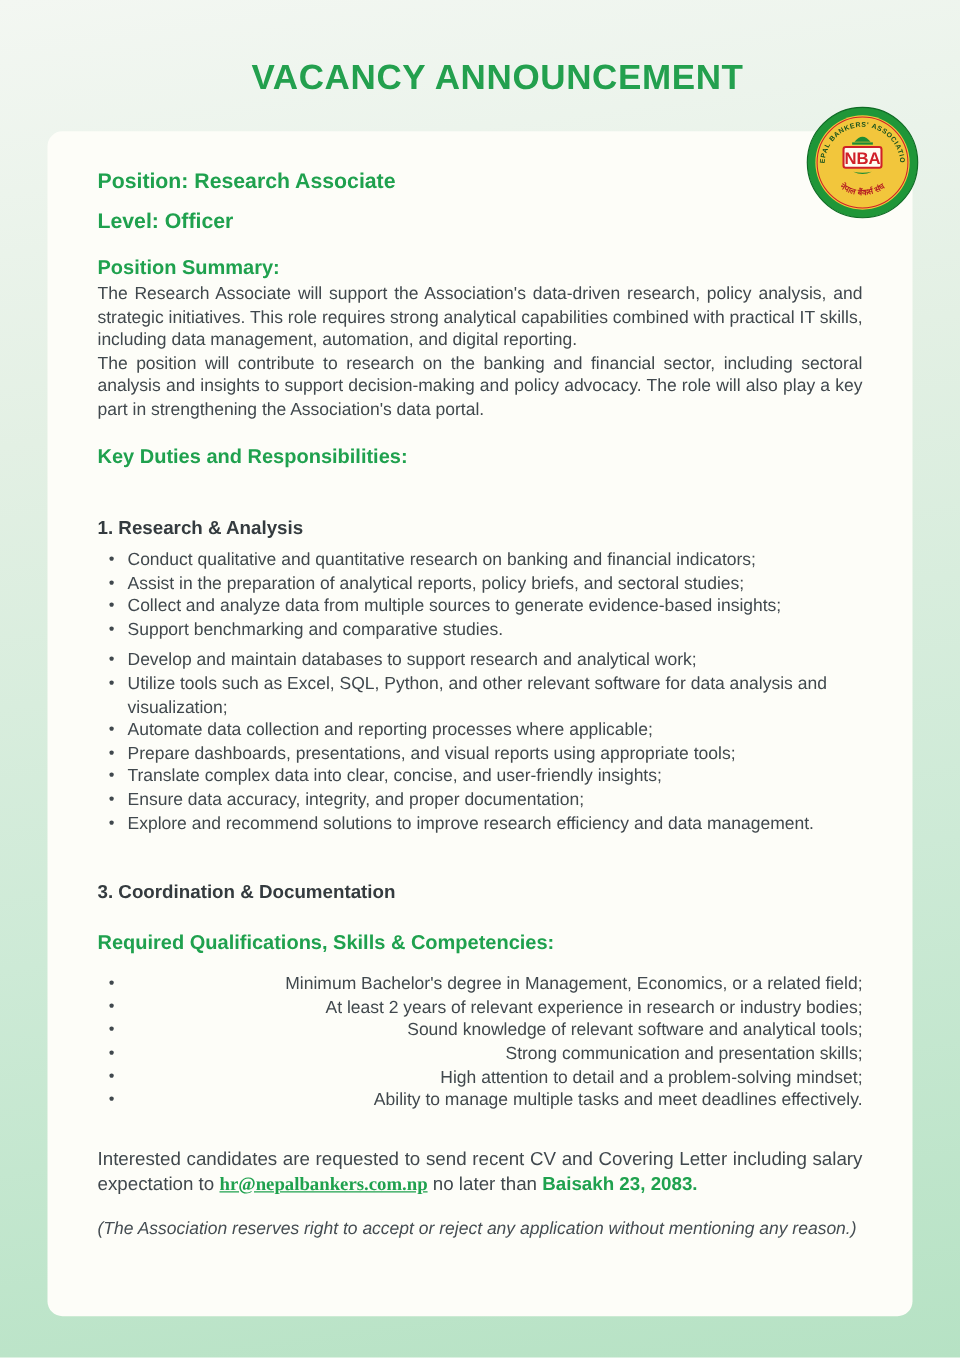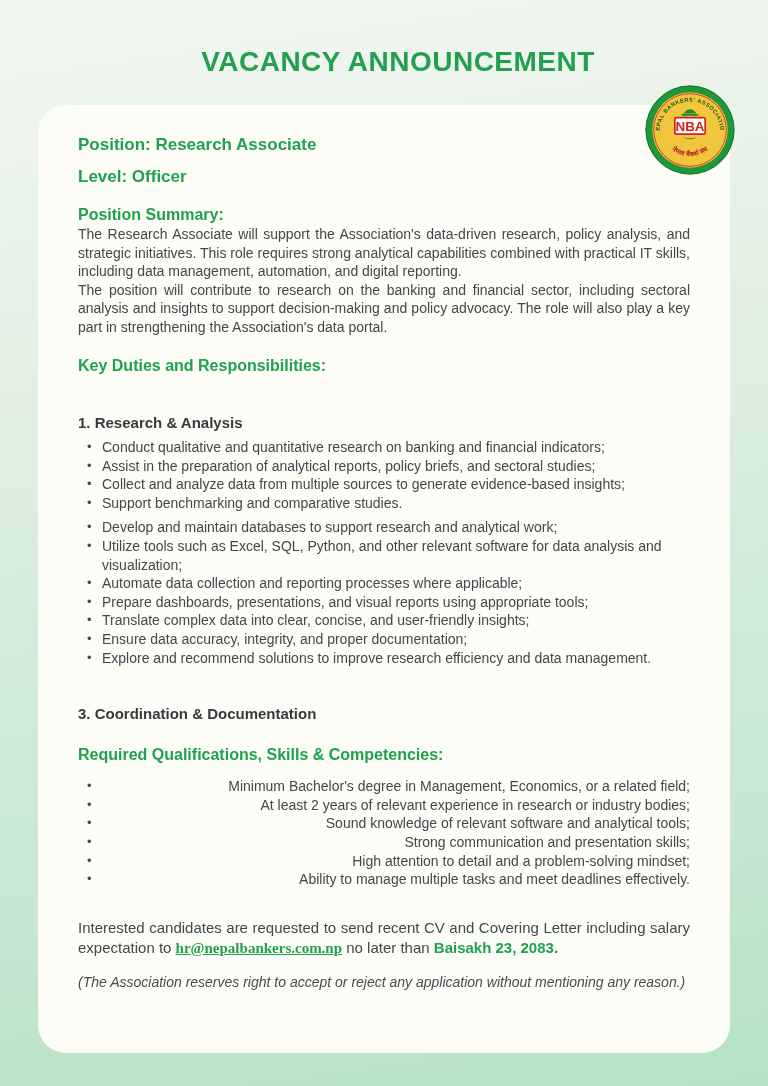--- a/index.html
+++ b/index.html
@@ -24,21 +24,21 @@
   .logo {
     position:absolute; top:84px; left:644px;
     width:92px; height:92px; z-index:2;
   }
   .logo svg { width:100%; height:100%; }
 
   .card {
     position:absolute; left:38px; top:105px;
     width:692px; height:948px;
     background:#fdfdf8;
-    border-radius:28px;
+    border-radius:12px;
     padding:24px 40px 0 40px;
     z-index:1;
   }
 
   .pos-line {
     font-size:17px; font-weight:bold; color:#1fa14e;
     line-height:32px;
   }
 
   .green-h {

